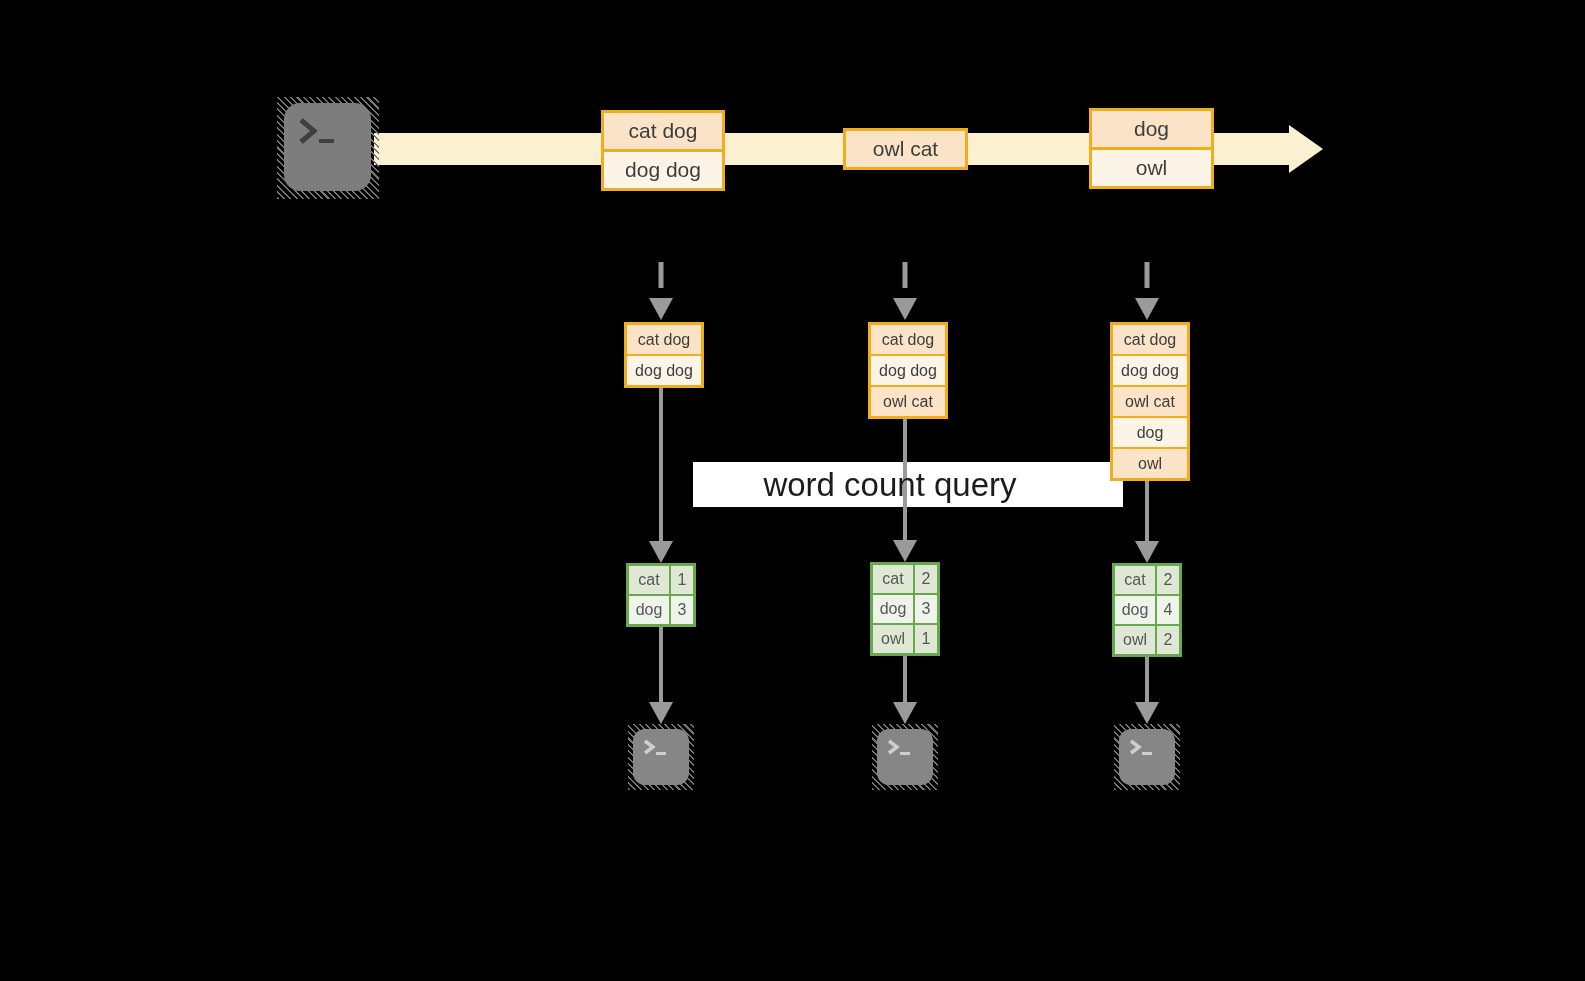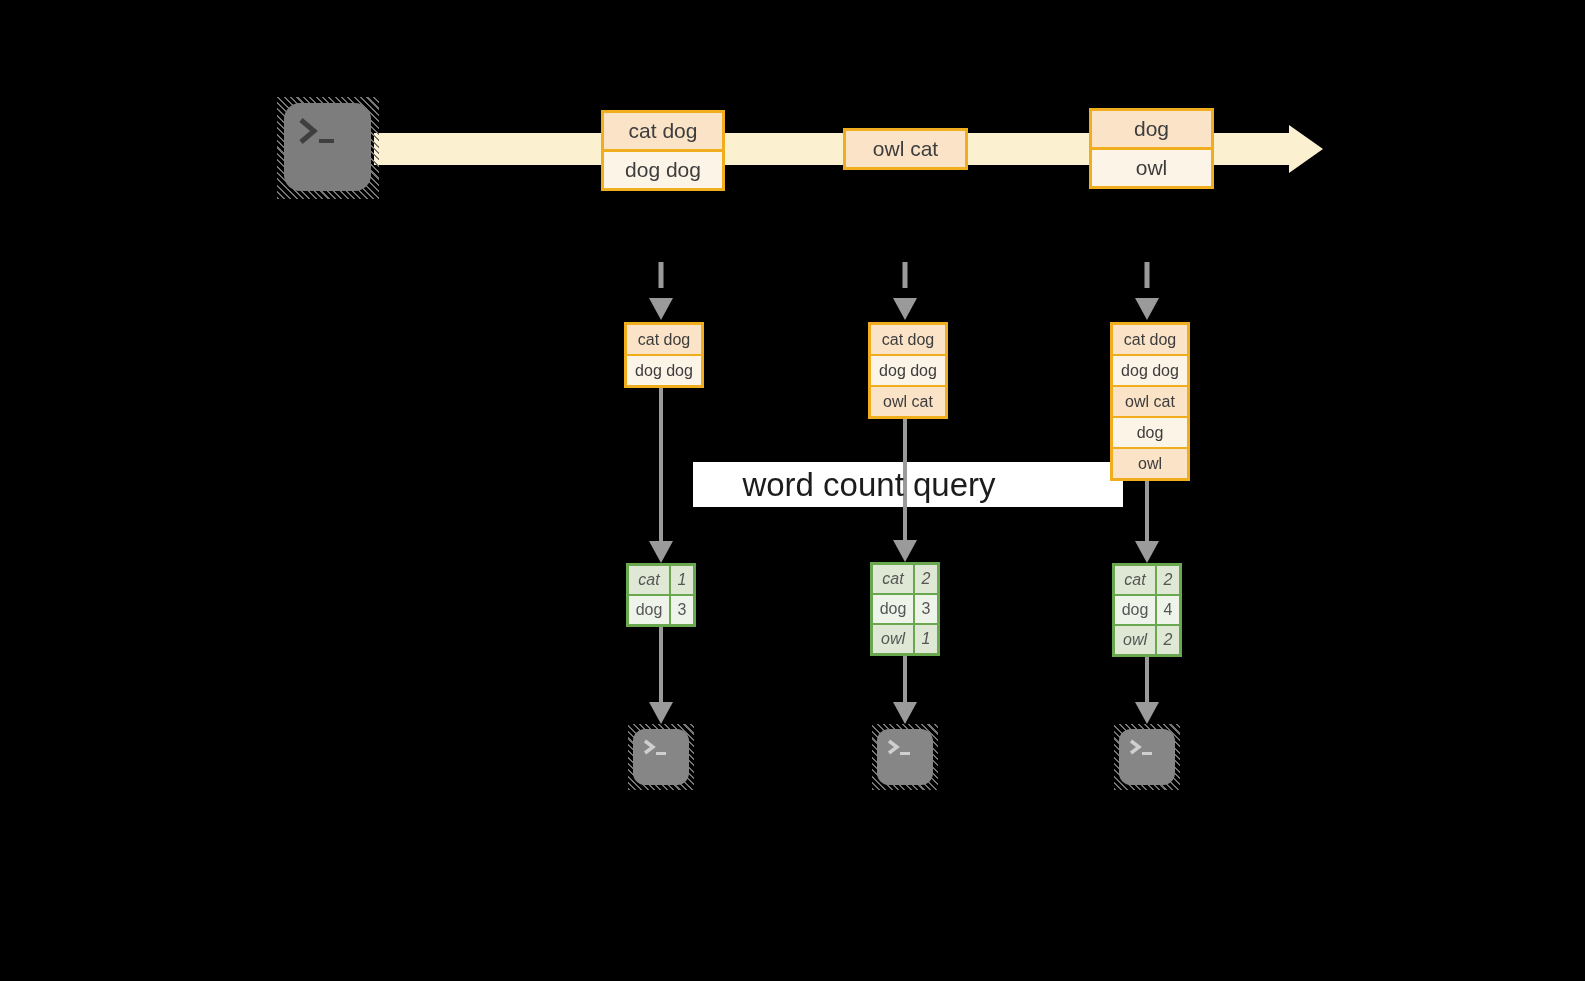--- a/index.html
+++ b/index.html
@@ -35,29 +35,29 @@
   .stack .row{height:29px;font-size:16px;}
   .s1{left:624px;top:322px;width:74px;}
   .s2{left:868px;top:322px;width:74px;}
   .s3{left:1110px;top:322px;width:74px;}
 
   
   .wc{z-index:4;border:3px solid #6aa84f;background:#6aa84f;display:grid;
       grid-template-columns:40px 22px;gap:2px;}
   .wc .cell{display:flex;align-items:center;justify-content:center;height:28px;
       font-size:16px;color:#565656;}
-  .wc .odd{background:#dfe8d5;font-style:italic;} .wc .even{background:#eff4eb;}
+  .wc .odd{background:#dfe8d5;} .wc .even{background:#eff4eb;}
   .g1{left:626px;top:563px;} .g2{left:870px;top:562px;} .g3{left:1112px;top:563px;}
 
   
   svg.conn{z-index:2;overflow:visible;}
 
   
   .wcq-bg{left:693px;top:462px;width:430px;height:45px;background:#ffffff;z-index:1;}
-  .wcq-text{left:654px;top:462px;width:430px;height:45px;z-index:3;display:flex;
+  .wcq-text{left:675px;top:462px;width:430px;height:45px;z-index:3;display:flex;
     align-items:center;justify-content:center;font-size:33px;color:#1c1c1c;}
 
   .glyph{position:absolute;}
 </style>
 </head>
 <body>
 
 <div class="canvas">
 
   <div class="abs band"></div>

